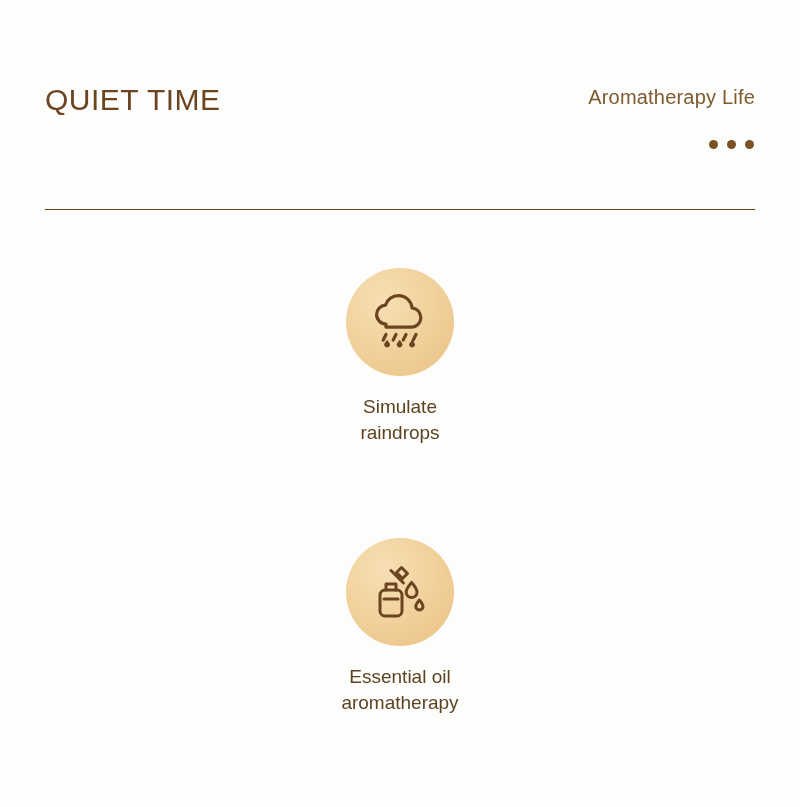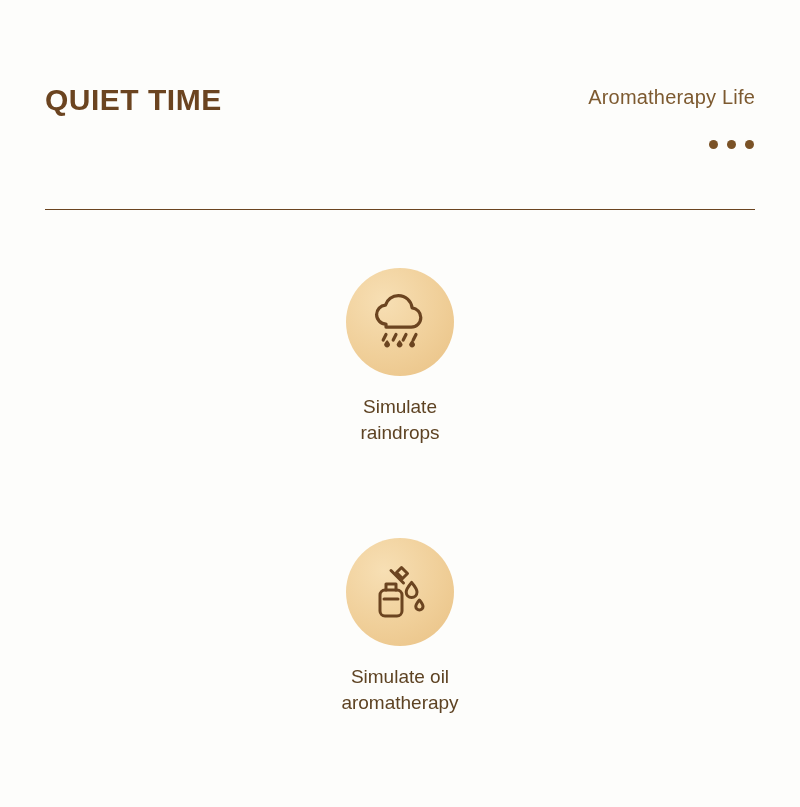--- a/index.html
+++ b/index.html
@@ -31,21 +31,21 @@
     right: 45px;
     height: 110px;
   }
   .title-block {
     position: absolute;
     left: 0;
     top: 0;
   }
   .title-line {
     font-size: 30px;
-    font-weight: bold;
+    font-weight: normal;
     letter-spacing: 0.5px;
     color: #6b4420;
     line-height: 1.45;
     white-space: nowrap;
   }
   .subtitle {
     position: absolute;
     right: 0;
     top: 8px;
     font-size: 20px;
@@ -160,21 +160,21 @@
             <rect x="10" y="28" width="22" height="26" rx="5"></rect>
             <path d="M16 28v-6h10v6"></path>
             <path d="M14 37h14"></path>
             <path d="M21 8.5l12.5 12.5"></path>
             <path d="M31.5 5.5l6 6-5 5-6-6z"></path>
             <path d="M47 30c0 3-2.4 5.4-5.4 5.4S36.2 33 36.2 30c0-3.3 5.4-9.6 5.4-9.6S47 26.7 47 30z"></path>
             <path d="M53 44.5c0 2-1.6 3.6-3.6 3.6s-3.6-1.6-3.6-3.6c0-2.2 3.6-6.4 3.6-6.4s3.6 4.2 3.6 6.4z"></path>
           </svg>
         </span>
       </div>
-      <div class="caption">Simulate oil
+      <div class="caption">Essential oil
 aromatherapy</div>
     </div>
 
 
 
     <div class="feature">
       <div class="circle">
         <span>
           <svg width="58" height="56" viewBox="0 0 58 56" fill="none" stroke="#6b4420" stroke-width="3.4" stroke-linecap="round" stroke-linejoin="round">
             <path d="M6 20h10L31 7v42L16 36H6z"></path>

